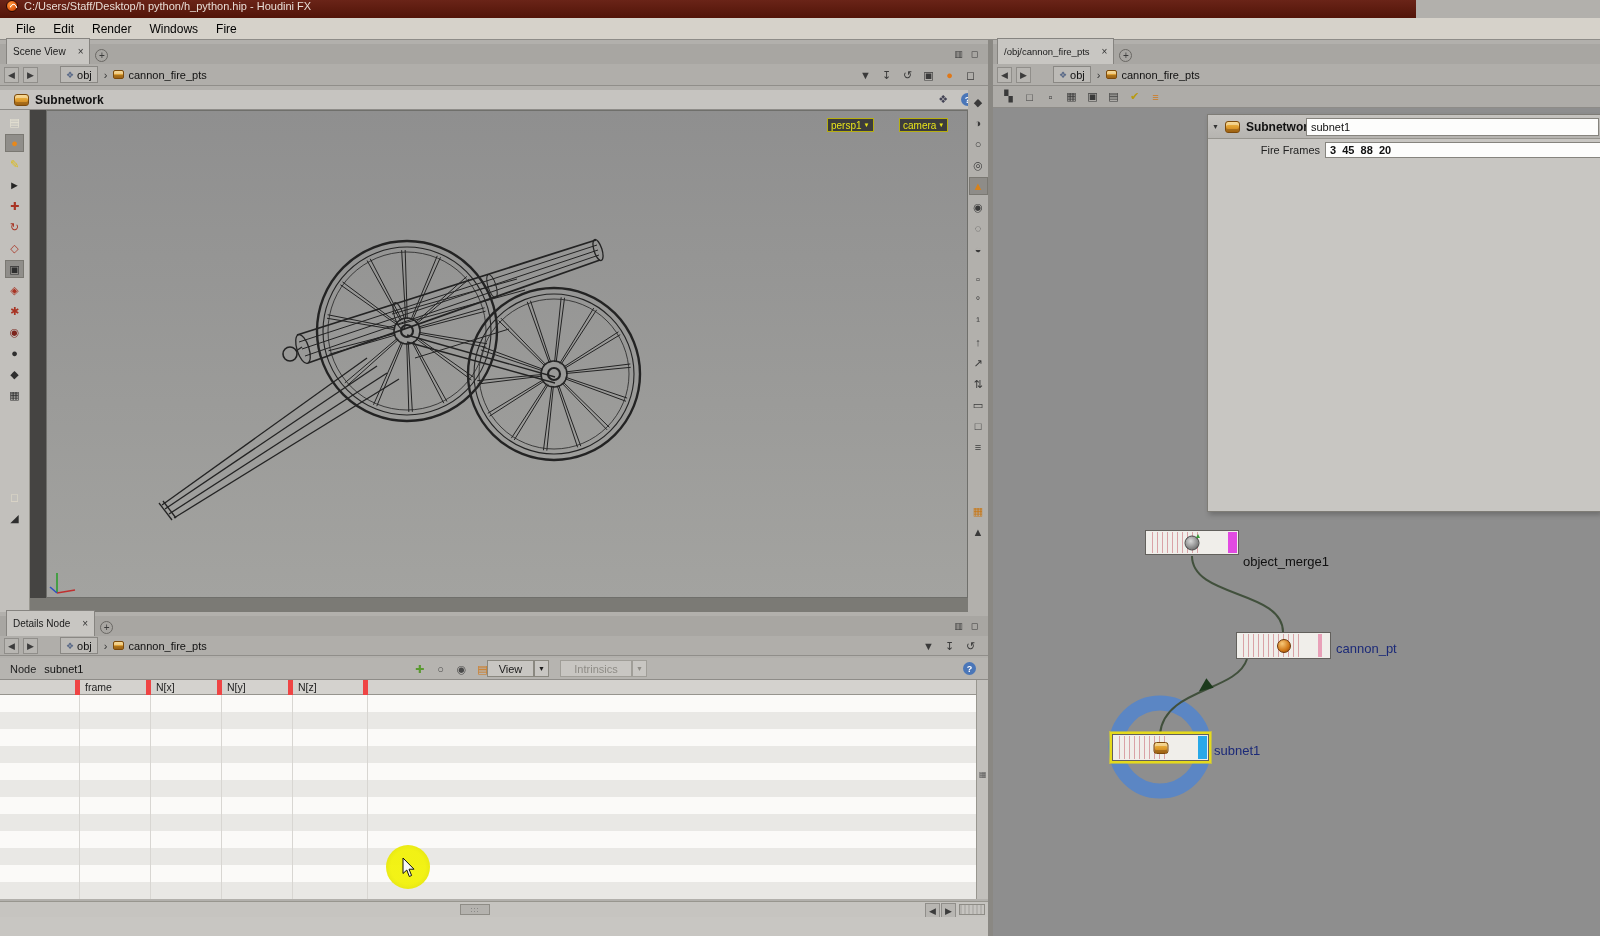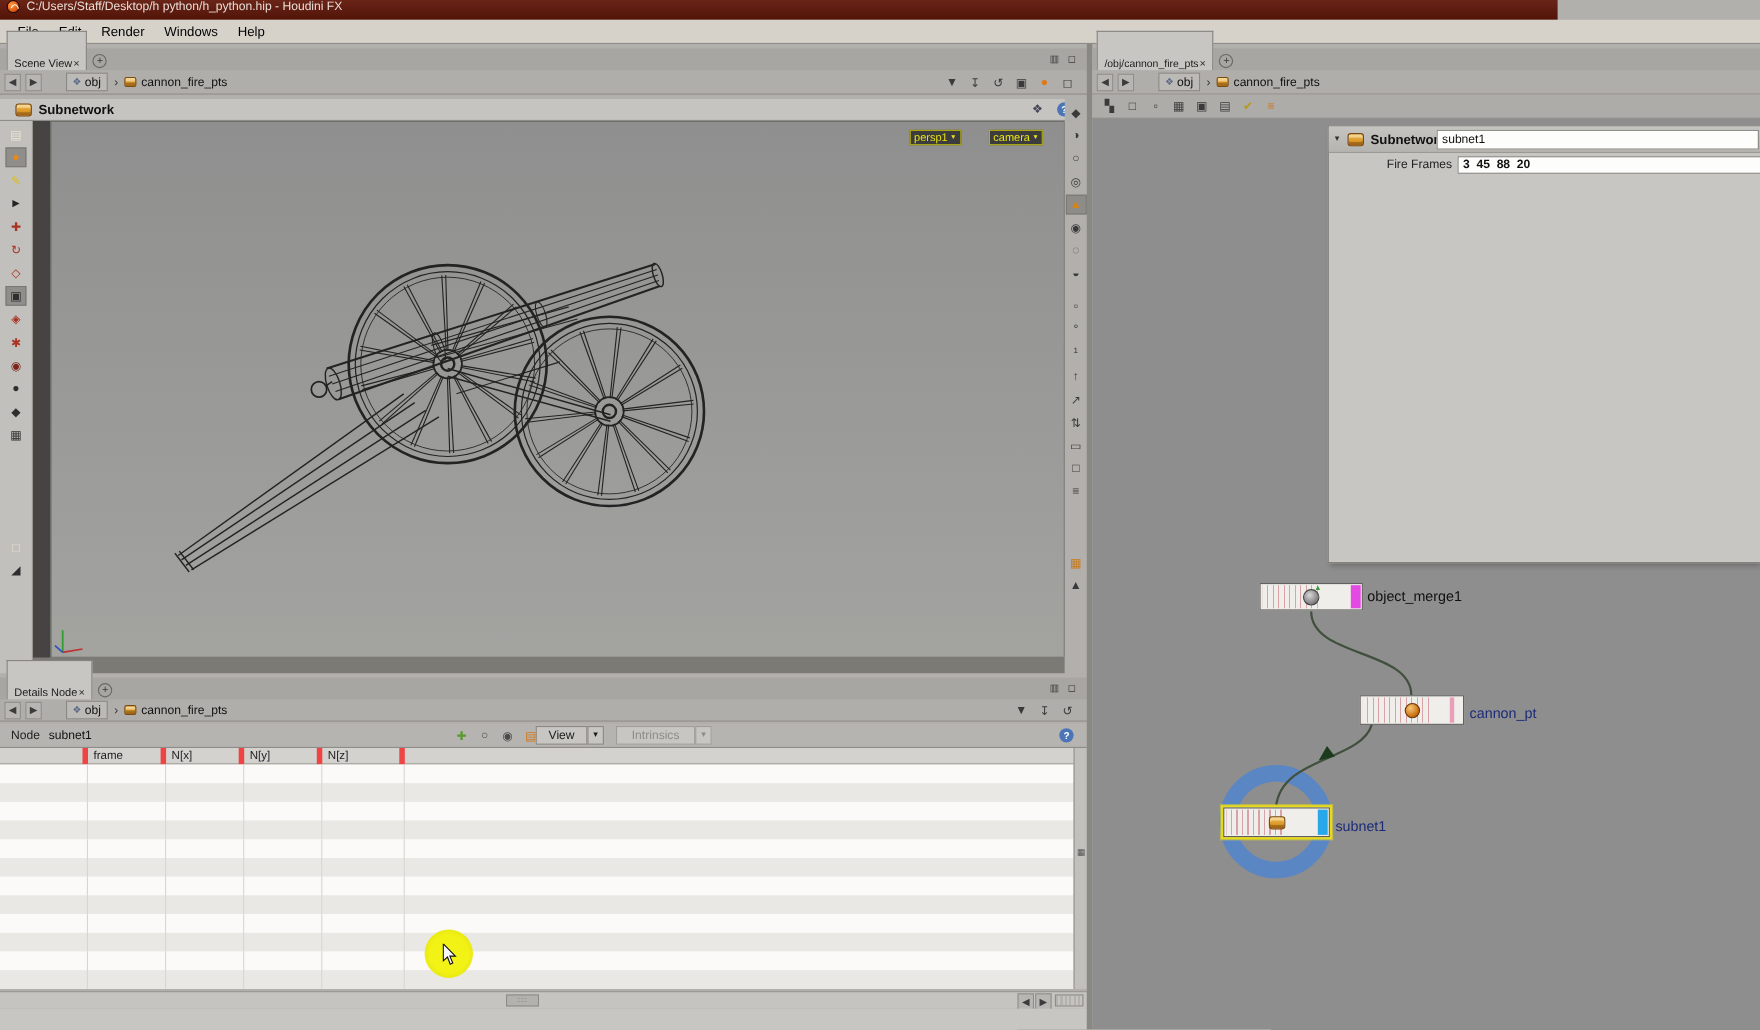--- a/index.html
+++ b/index.html
@@ -5,21 +5,21 @@
 *{margin:0;padding:0;box-sizing:border-box}
 html,body{width:1600px;height:936px;overflow:hidden}
 body{position:relative;font-family:"Liberation Sans","DejaVu Sans",sans-serif;background:#b2b0ac;color:#111}
 #root{position:absolute;left:0;top:0;width:1600px;height:936px}
 .titlebar{position:absolute;left:0;top:0;width:1416px;height:18px;background:linear-gradient(#6a2418,#521408);color:#e8ddd6;font-size:11px;display:flex;align-items:flex-start;gap:6px;padding-left:6px}
 .hlogo{width:12px;height:12px;border-radius:50%;background:radial-gradient(circle at 35% 35%,#ff9a40,#e05a10 60%,#a03808);border:1px solid #2a0a04;position:relative;flex:0 0 auto}
 .hlogo::after{content:"";position:absolute;left:3px;top:3px;width:5px;height:5px;border-radius:50%;border:1.5px solid #fff;border-left-color:transparent;border-bottom-color:transparent;transform:rotate(-40deg)}
 .menubar{position:absolute;left:0;top:18px;width:1600px;height:22px;background:#d6d2ca;border-bottom:1px solid #8e8c88;display:flex;align-items:center;padding-left:8px;gap:2px}
 .menu-item{font-size:12px;color:#000000;padding:2px 8px}
 .tabstrip{position:absolute;background:#a8a6a2;display:flex;align-items:flex-end;padding-left:6px}
-.tab{height:36px;background:#c8c6c2;border:1px solid #868480;border-bottom:none;display:flex;align-items:flex-end;gap:1px;padding:0 6px;font-size:10px;color:#1a1a1a}
+.tab{height:26px;background:#c8c6c2;border:1px solid #868480;border-bottom:none;display:flex;align-items:center;gap:12px;padding:0 6px;font-size:10px;color:#1a1a1a}
 .tab.it{font-size:9.5px}
 .tclose{font-size:10px;color:#333}
 .addtab{width:13px;height:13px;margin:0 0 2px 5px;font-size:10px;color:#3a3a3a;border:1px solid #6a6864;border-radius:50%;display:flex;align-items:center;justify-content:center}
 .corner{position:absolute;display:flex;gap:3px}
 .pathbar{position:absolute;height:22px;background:#b0aeaa;border-bottom:1px solid #908e8a;display:flex;align-items:center;gap:4px;padding:0 4px}
 .navbtn{width:15px;height:16px;display:flex;align-items:center;justify-content:center;font-size:9px;color:#3c3c3c;background:#b8b6b2;border:1px solid #908e8a;flex:0 0 auto}
 .chip{height:17px;background:#bcbab6;border:1px solid #8a8884;display:flex;align-items:center;gap:3px;padding:0 5px;font-size:11px;color:#111}
 .chipicon{font-size:9px;color:#5a6a88}
 .crumbsep{font-size:11px;color:#333;margin:0 2px}
 .crumb{display:flex;align-items:center;gap:4px;font-size:11px;color:#111}
@@ -62,21 +62,21 @@
   <div class="titlebar">
     <span class="hlogo"></span>
     <span>C:/Users/Staff/Desktop/h python/h_python.hip - Houdini FX</span>
   </div>
 
   <div class="menubar">
       <div class="menu-item">File</div>
       <div class="menu-item">Edit</div>
       <div class="menu-item">Render</div>
       <div class="menu-item">Windows</div>
-      <div class="menu-item">Help</div>
+      <div class="menu-item">Fire</div>
     </div>
 
   <div class="tabstrip" style="left:0;top:44px;width:988px;height:20px">
     <div class="tab">
       <span>Scene View</span>
       <span class="tclose">×</span>
     </div>
     <span class="addtab">+</span>
   </div>
   <div class="corner" style="left:952px;top:47px">
@@ -491,21 +491,21 @@
       <path d="M199,448 C199,490 290,482 290,524" stroke="#41503c" stroke-width="2" fill="none"></path>
       <path d="M254,551 C244,584 171,580 167,626" stroke="#41503c" stroke-width="2" fill="none"></path>
       <polygon points="9,0 -5,-6 -5,6" transform="translate(213,578) rotate(143)" fill="#1c3a1c"></polygon>
     </svg>
 
     <div class="node" style="left:152px;top:422px;width:94px;height:25px">
       <div class="stripes" style="width:50px"></div>
       <div class="node-ico merge-icon"></div>
       <div class="flag" style="right:1px;background:#e24ae2"></div>
     </div>
-    <div class="node-label" style="left:250px;top:426px;color:#101010">object_merge1</div>
+    <div class="node-label" style="left:250px;top:446px;color:#101010">object_merge1</div>
 
     <div class="node" style="left:243px;top:524px;width:95px;height:27px">
       <div class="stripes" style="width:62px"></div>
       <div class="node-ico sphere-icon"></div>
       <div class="flag" style="right:8px;width:4px;background:#e8a0b8"></div>
     </div>
     <div class="node-label" style="left:343px;top:533px;color:#1c2a78">cannon_pt</div>
 
     <div class="node selected" style="left:119px;top:626px;width:97px;height:27px">
       <div class="stripes" style="width:52px"></div>

